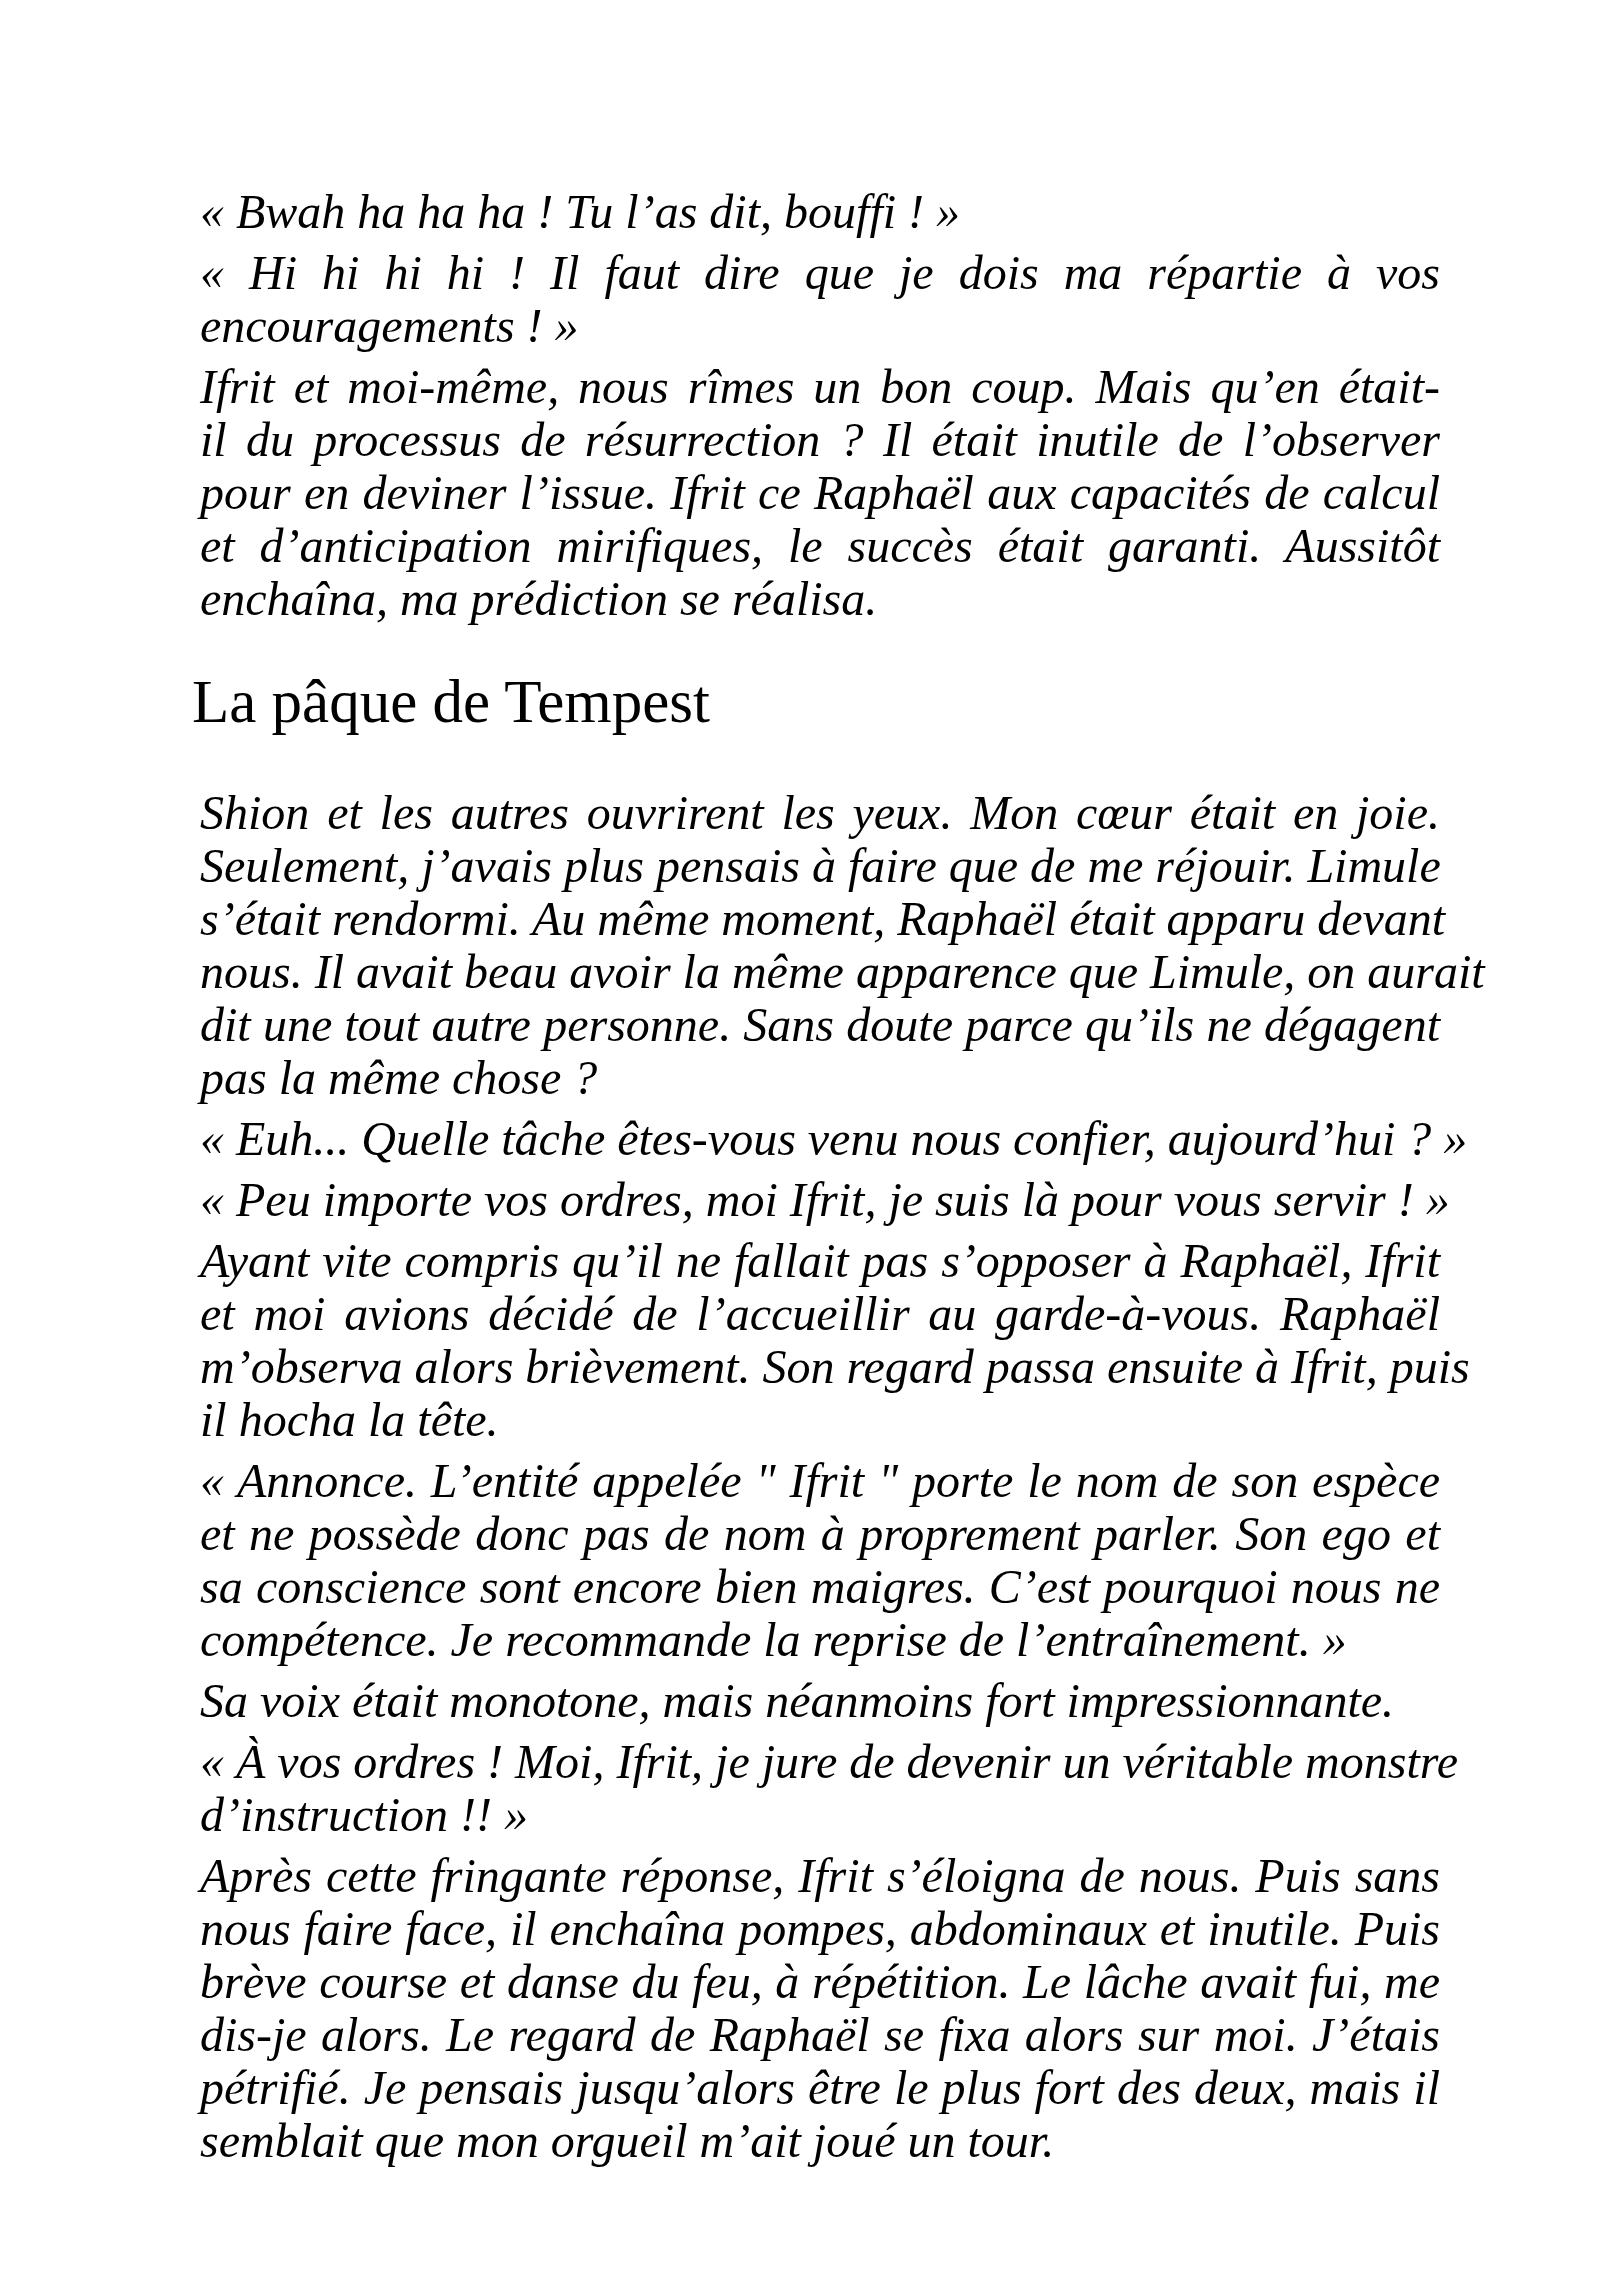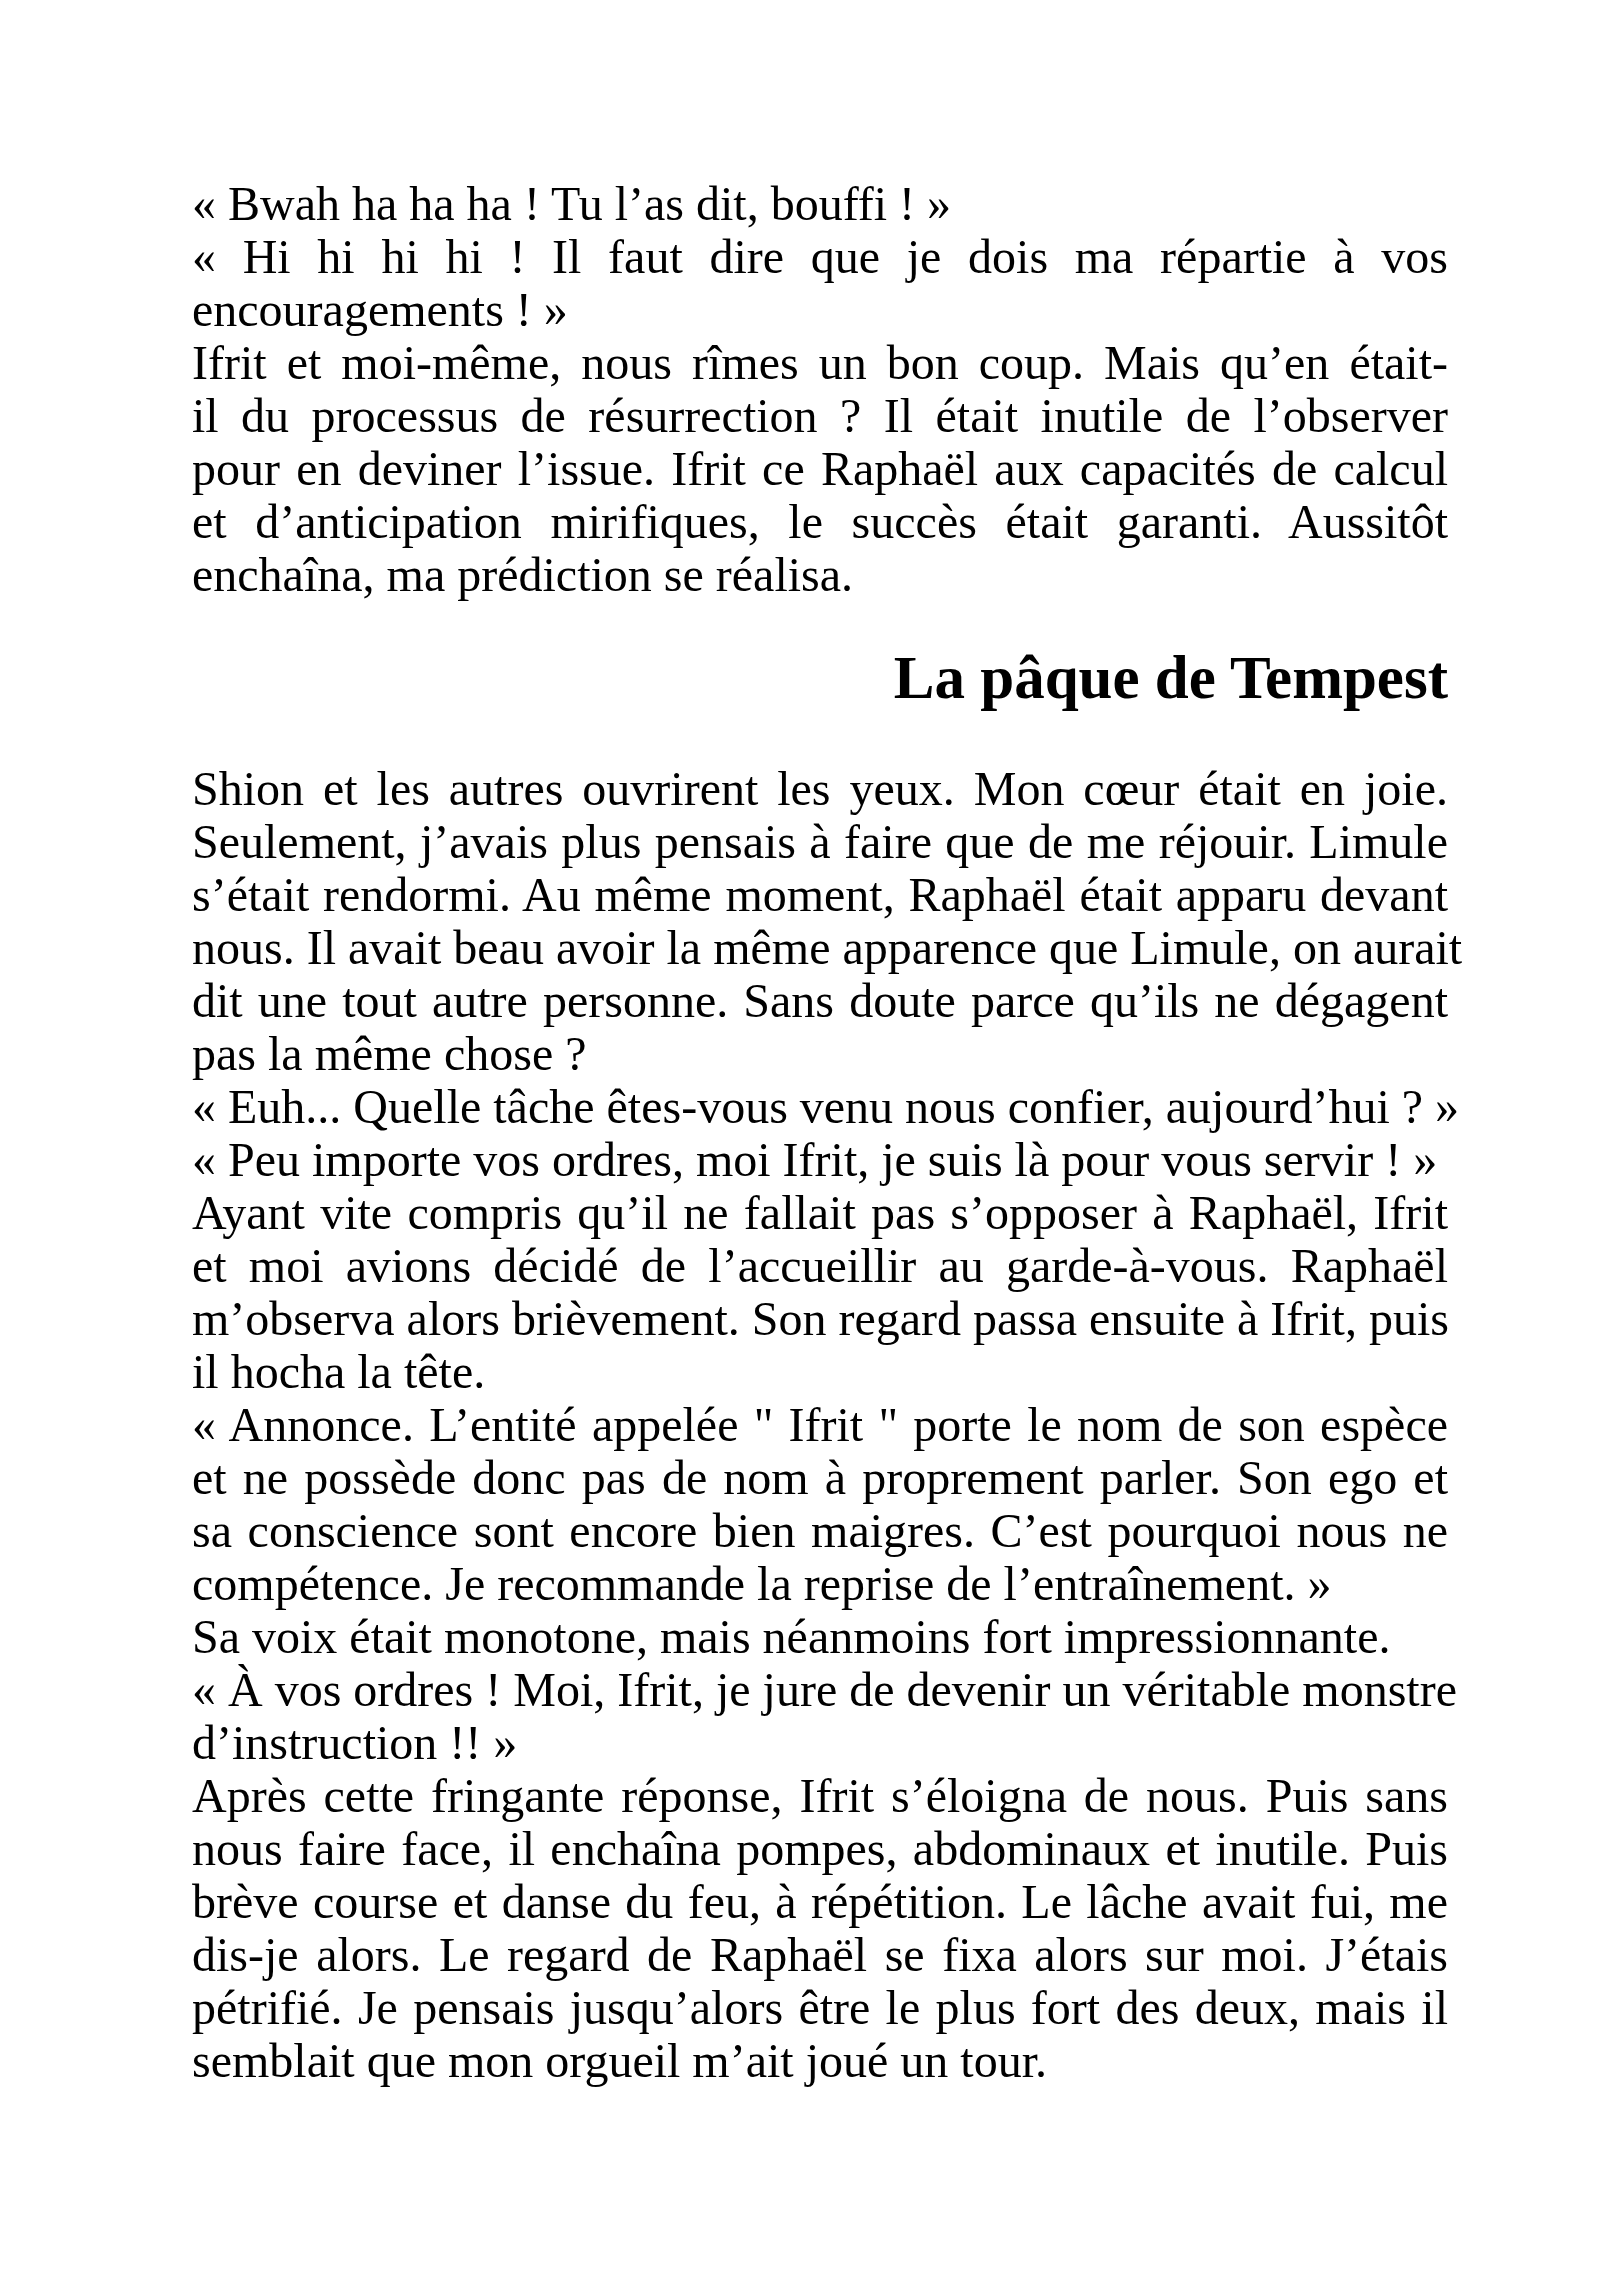--- a/index.html
+++ b/index.html
@@ -14,43 +14,42 @@
     overflow: hidden;
     color: #000000;
     font-family: "Liberation Serif", "DejaVu Serif", serif;
   }
   .page {
     position: absolute;
     left: 192px;
     top: 177px;
     width: 1256px;
   }
-  .para { margin: 0; }
+  .para { margin: 8px; font-style: italic; }
   .line {
     display: block;
     font-size: 48px;
     line-height: 53px;
     height: 53px;
     white-space: nowrap;
     text-align: justify;
     text-align-last: justify;
     overflow: visible;
   }
   .line.last {
     text-align: left;
     text-align-last: left;
   }
   .heading {
     margin: 39px 0 46px 0;
     font-size: 61px;
     line-height: 76px;
     height: 76px;
-    font-weight: bold;
+    font-weight: normal;
     white-space: nowrap;
-    text-align: right;
   }
 </style>
 </head>
 <body>
 
 <div class="page">
 
   <div>
     <p class="para">
       <span class="line last">« Bwah ha ha ha ! Tu l’as dit, bouffi ! »</span>

